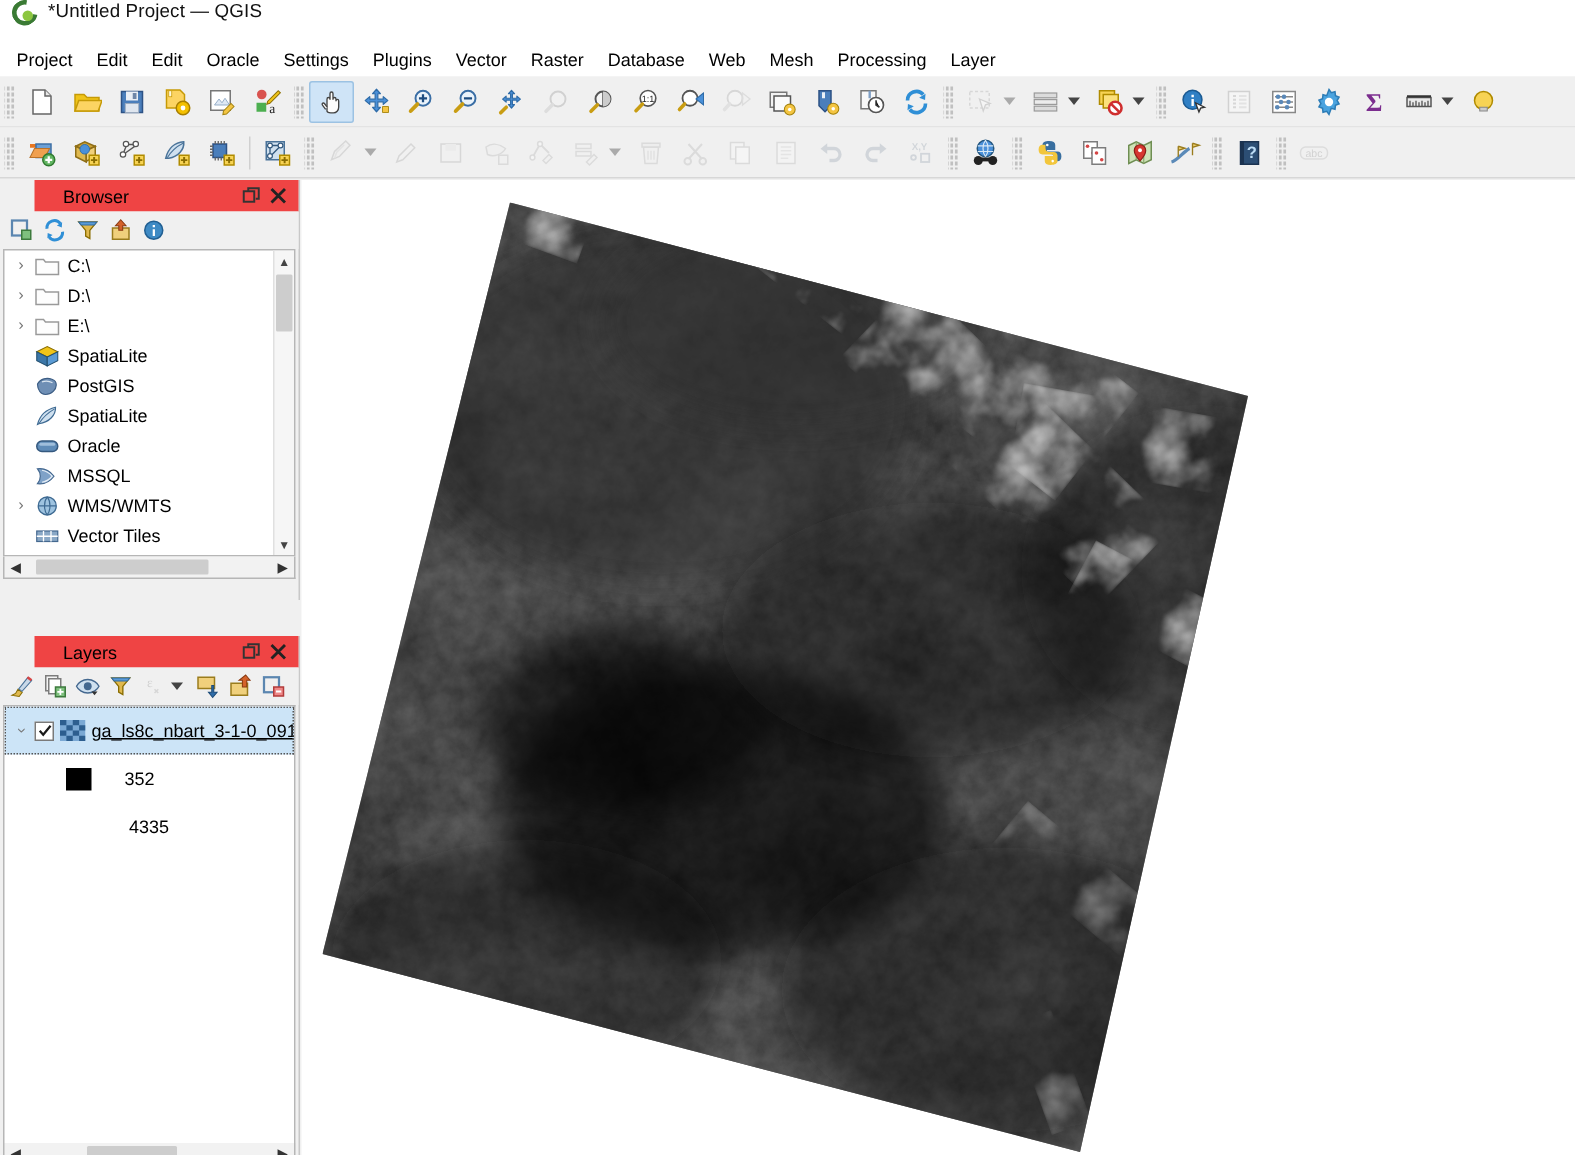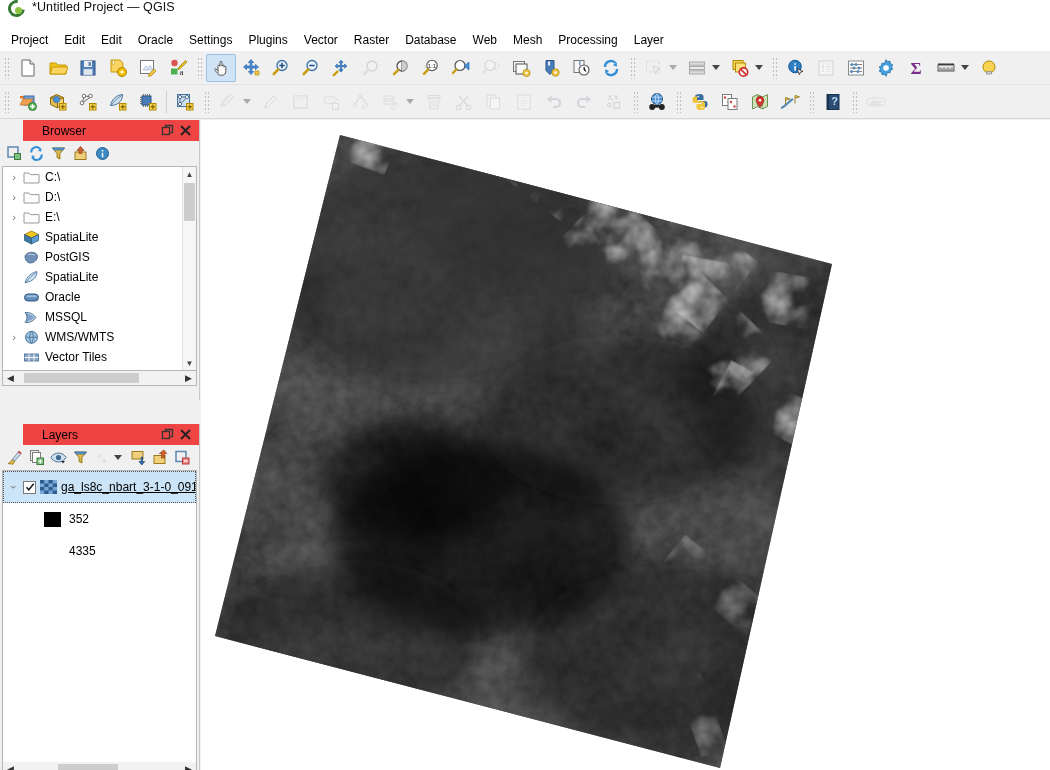--- a/index.html
+++ b/index.html
@@ -1000,26 +1000,26 @@
             <rect x="12.75" y="3.5" width="4.25" height="3.5" fill="#2d5e8f"></rect>
             <rect x="0" y="7" width="4.25" height="3.5" fill="#2d5e8f"></rect>
             <rect x="8.5" y="7" width="4.25" height="3.5" fill="#2d5e8f"></rect>
             <rect x="4.25" y="10.5" width="4.25" height="3.5" fill="#2d5e8f"></rect>
             <rect x="12.75" y="10.5" width="4.25" height="3.5" fill="#2d5e8f"></rect>
           </svg>
         </span>
         <span class="tree-label under">ga_ls8c_nbart_3-1-0_091</span>
       </div>
 
-      <div class="lyr-row" style="padding-left:41px;">
+      <div class="lyr-row" style="padding-left:41px;gap:14px;">
         <span class="swatch-black"></span>
         <span style="margin-left:8px;">352</span>
       </div>
 
-      <div class="lyr-row" style="padding-left:41px;">
+      <div class="lyr-row" style="padding-left:58px;">
         <span class="swatch-black" style="background:transparent;"></span>
         <span style="margin-left:8px;">4335</span>
       </div>
     </div>
 
     <div class="hsb" style="margin:0 2px;">
       <div class="arr">◀</div>
       <div class="track">
         <div class="thumb" style="left:40px; width:60px;"></div>
       </div>

